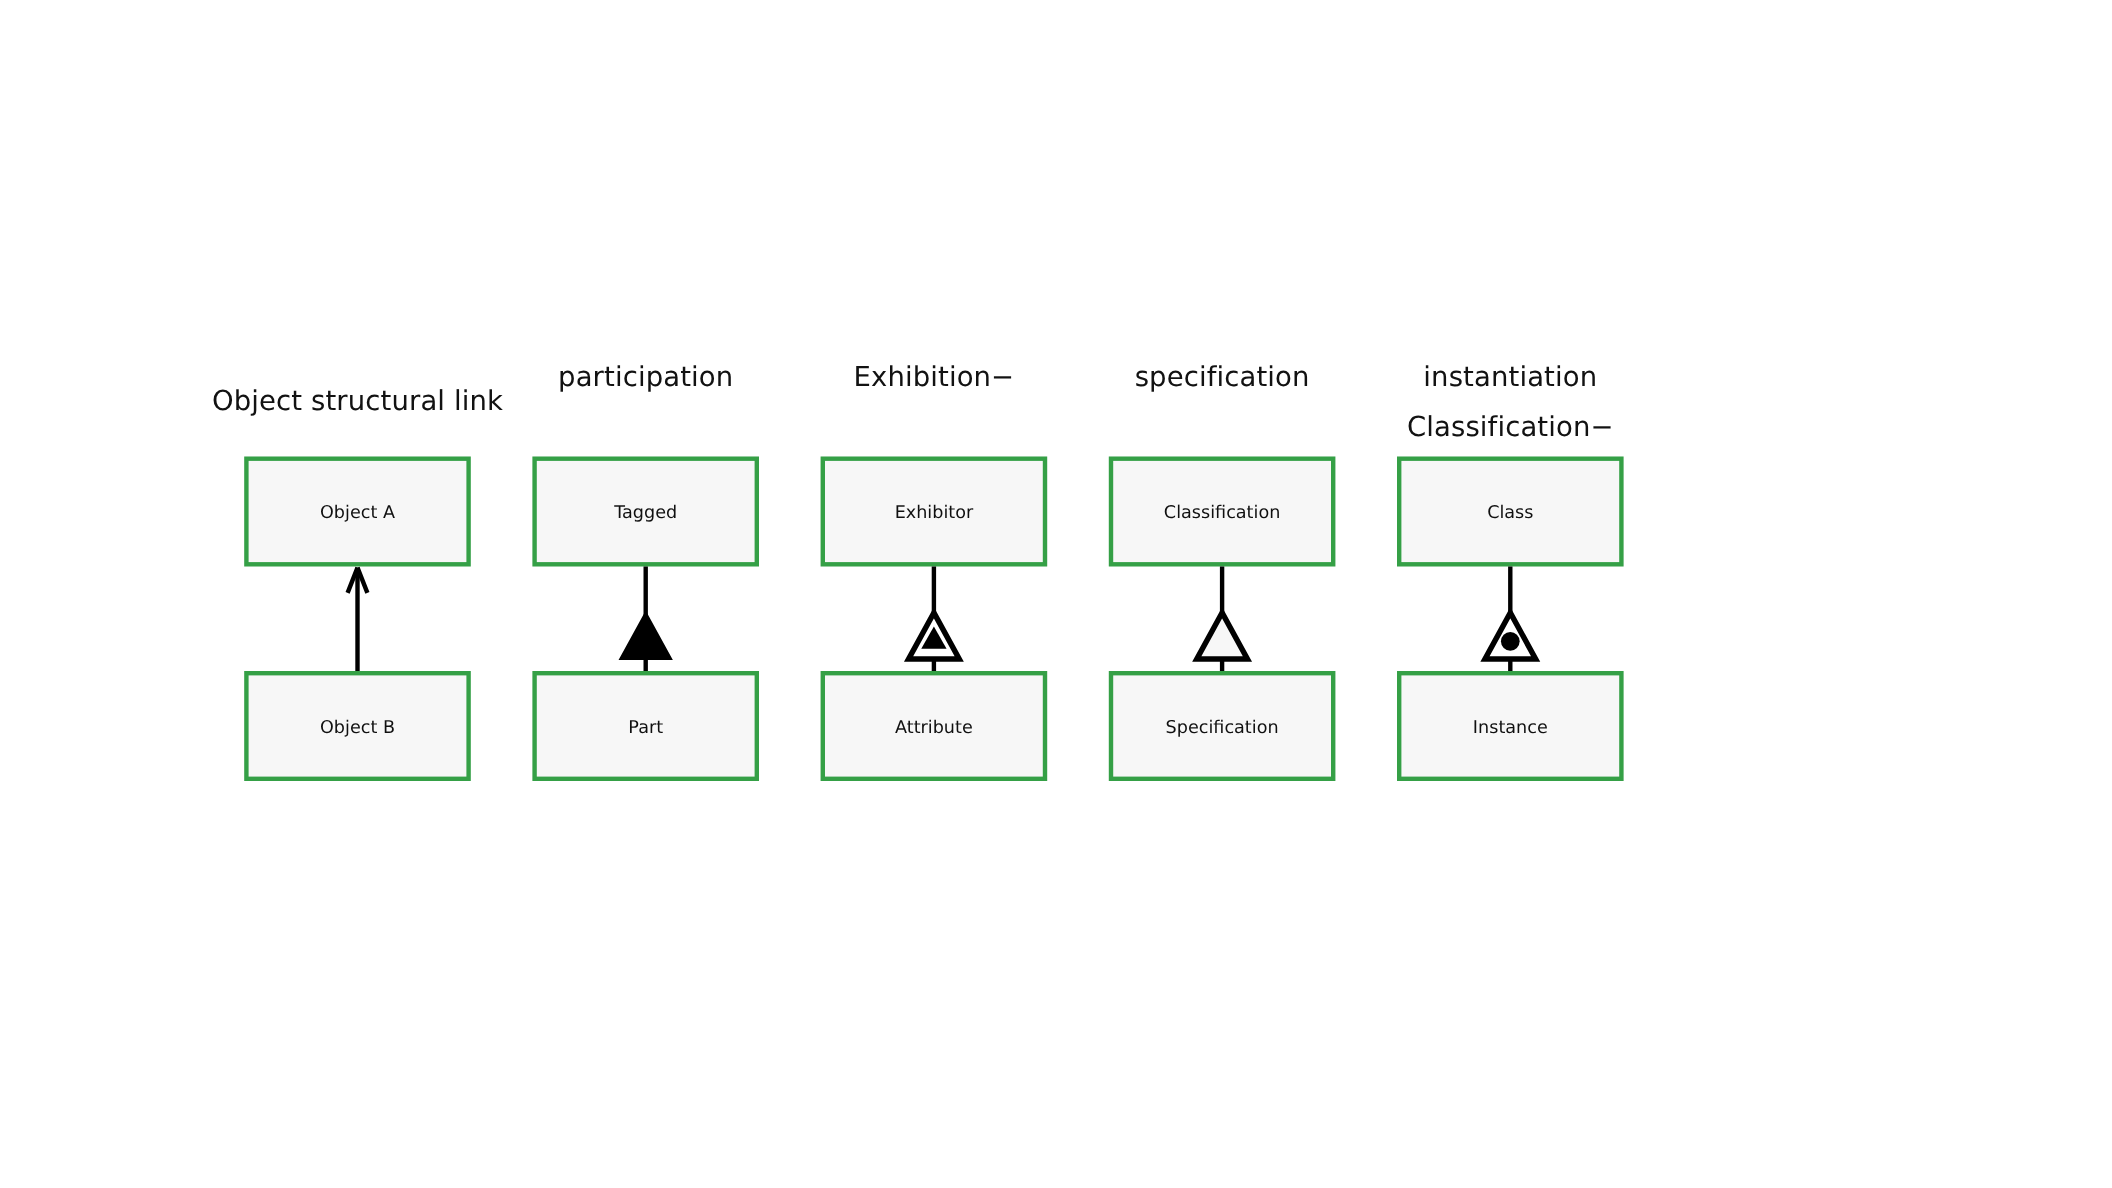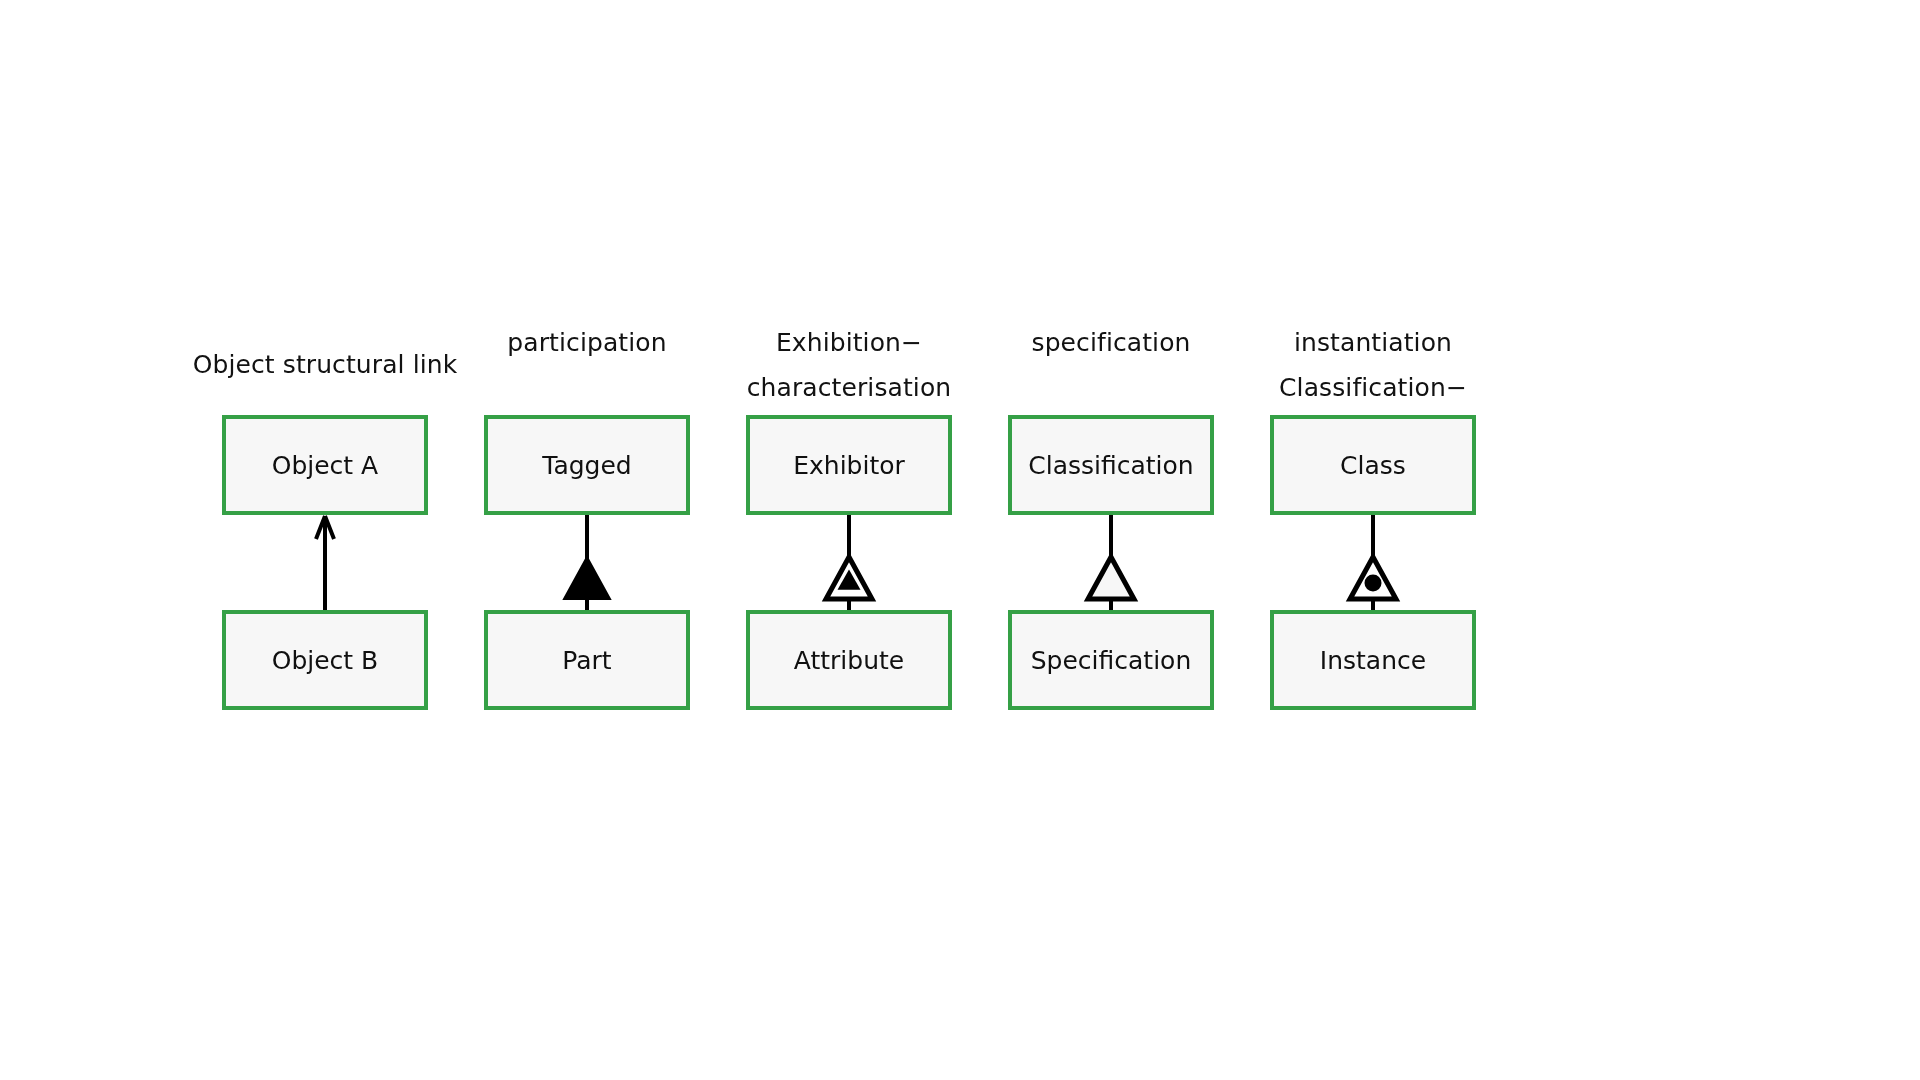--- a/index.html
+++ b/index.html
@@ -59,21 +59,21 @@
     width: 206px;
     height: 100px;
     box-sizing: border-box;
     background: #f7f7f7;
     border: 4px solid #35a046;
     display: flex;
     align-items: center;
     justify-content: center;
   }
   .node-box .node-label {
-    font-size: 25px;
+    font-size: 16px;
     color: #101010;
     white-space: nowrap;
   }
 
   .node-box.top-node { top: 95px; }
   .node-box.bottom-node { top: 290px; }
 
   
   .connector-layer {
     position: absolute;
@@ -116,21 +116,20 @@
       </div>
       <svg class="connector-layer" width="300" height="295" viewBox="0 0 300 295">
         <line x1="150" y1="100" x2="150" y2="148" stroke="#000000" stroke-width="4"></line>
         <line x1="150" y1="182" x2="150" y2="195" stroke="#000000" stroke-width="4"></line>
         <polygon points="150,142 127,184 173,184" fill="#000000" stroke="#000000" stroke-width="2" stroke-linejoin="miter"></polygon>
       </svg>
     </div>
     <div class="legend-column" style="left: 699px;">
       <div class="column-caption">
         <span class="cap-line">Exhibition−</span>
-        <span class="cap-line">characterisation</span>
       </div>
       <div class="node-box top-node">
         <span class="node-label">Exhibitor</span>
       </div>
       <div class="node-box bottom-node">
         <span class="node-label">Attribute</span>
       </div>
       <svg class="connector-layer" width="300" height="295" viewBox="0 0 300 295">
         <line x1="150" y1="100" x2="150" y2="148" stroke="#000000" stroke-width="4"></line>
         <line x1="150" y1="182" x2="150" y2="195" stroke="#000000" stroke-width="4"></line>

